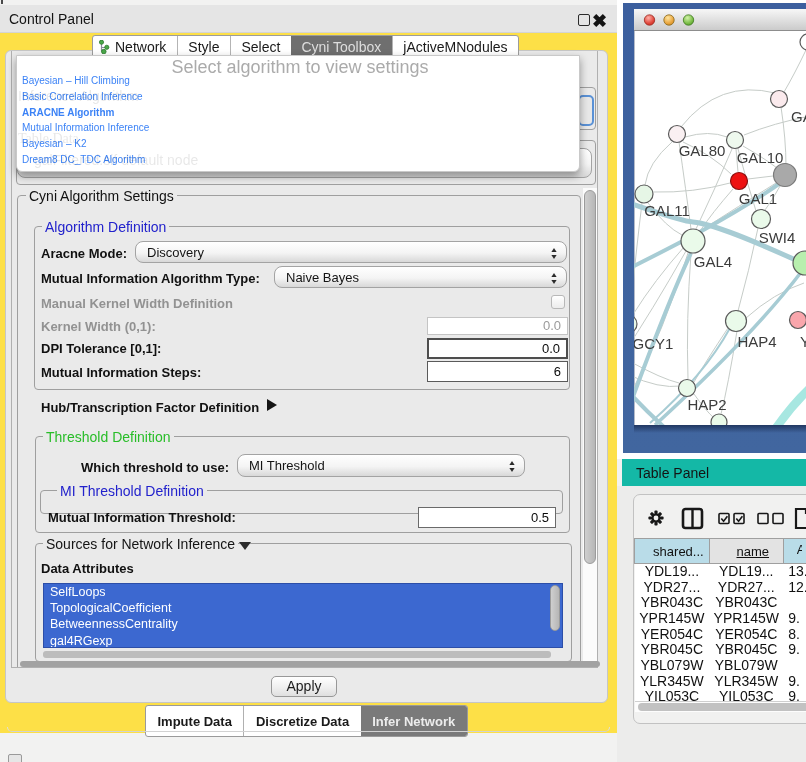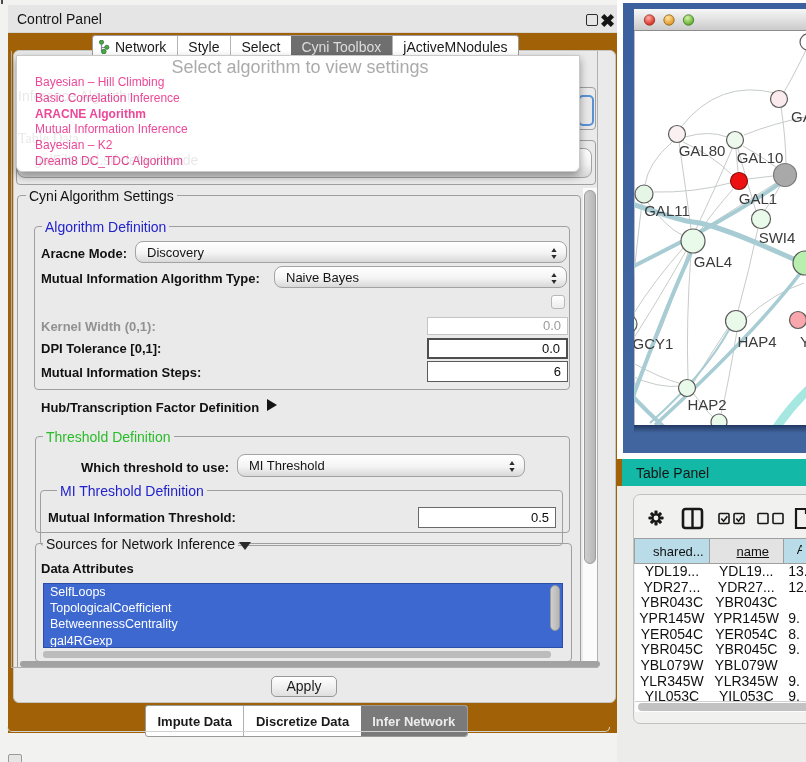--- a/index.html
+++ b/index.html
@@ -2,21 +2,21 @@
 <html><head>
 <meta charset="utf-8">
 <style>
 * { margin:0; padding:0; box-sizing:border-box; }
 html,body { width:806px; height:762px; }
 #page { position:relative; width:806px; height:762px; background:#f2f2f1; overflow:hidden;
   font-family:"Liberation Sans", sans-serif; color:#111; }
 .abs { position:absolute; }
 
 
-#cp { left:8px; top:5px; width:617px; height:728px; background:#a16207; }
+#cp { left:0; top:5px; width:617px; height:728px; background:#fde047; }
 #cphead { left:0; top:0; width:617px; height:28px; background:#e5e5e5; border-bottom:1px solid #d4d4d4; }
 #cphead .t { position:absolute; left:9px; top:6px; font-size:14px; color:#141414; }
 #cpfloat { left:578px; top:9px; width:12px; height:12px; border:1.5px solid #2b2b2b; border-radius:2px; }
 #cpclose { left:592px; top:5px; font-size:18px; font-weight:bold; color:#141414; }
 
 
 #tabstrip { left:92px; top:35px; height:23px; display:flex; border:1px solid #9c9c9c; border-radius:3px; background:#fff; font-size:14px; overflow:hidden; }
 #tabstrip .tab { display:flex; align-items:center; padding:0 10.5px; color:#1a1a1a; border-left:1px solid #b4b4b4; white-space:nowrap; }
 #tabstrip .tab.first { border-left:none; padding-left:6px; }
 #tabstrip .tab.sel { background:#6f6f6f; color:#dedede; border-left:none; }
@@ -32,21 +32,21 @@
 .combo { position:absolute; border:1px solid #a3a3a3; border-radius:8px; background:linear-gradient(#ffffff,#f4f4f4 55%,#d8d8d8); font-size:13px; }
 .combo .cv { position:absolute; left:11px; top:3px; color:#141414; }
 .combo .ar { position:absolute; right:9px; top:5.5px; width:6px; height:11px; }
 .inp { position:absolute; background:#fff; font-size:13px; text-align:right; padding-right:6px; }
 .tri-r { position:absolute; width:0; height:0; border-top:6.5px solid transparent; border-bottom:6.5px solid transparent; border-left:10px solid #141414; }
 .tri-d { position:absolute; width:0; height:0; border-left:6px solid transparent; border-right:6px solid transparent; border-top:8px solid #2b2b2b; }
 
 
 #dd { left:16px; top:55px; width:564px; height:117px; background:#ffffff; border:1px solid #c9c9c9; border-radius:0 0 6px 6px;
  box-shadow:0 4px 9px rgba(0,0,0,0.38); z-index:50; }
-#dd .it { position:absolute; left:18px; font-size:12px; color:#ec4899; white-space:nowrap; }
+#dd .it { position:absolute; left:5px; font-size:10px; color:#3b82f6; white-space:nowrap; }
 
 
 .vsb { position:absolute; background:#fbfbfb; }
 .vthumb { position:absolute; background:linear-gradient(90deg,#cfcfcf,#b6b6b6); border:1px solid #9b9b9b; border-radius:6px; }
 .hbar { position:absolute; background:#a2a2a2; border-radius:3px; }
 
 
 #attrlist { position:absolute; background:#3c68d0; border:1px solid #2c4ea8; color:#fff; font-size:12.5px; overflow:hidden; }
 #attrlist div { padding-left:6px; height:16.2px; line-height:16.2px; }
 
@@ -115,20 +115,21 @@
 
       <div class="lbl" style="left:29px;top:83px;">Mutual Information Algorithm Type:</div>
       <div class="combo" style="left:262px;top:78px;width:293px;height:22px;">
         <div class="cv">Naive Bayes</div>
         <svg class="ar" viewBox="0 0 6 11">
             <path d="M3 0 L5.6 4 H0.4 Z" fill="#2a2a2a"></path>
             <path d="M3 11 L5.6 7 H0.4 Z" fill="#2a2a2a"></path>
           </svg>
       </div>
 
+      <div class="lbl lblgray" style="left:29px;top:108px;">Manual Kernel Width Definition</div>
       <div class="abs" style="left:539px;top:107px;width:14px;height:14px;border:1px solid #b8b8b8;border-radius:3px;background:linear-gradient(#fff,#ececec);"></div>
 
       <div class="lbl lblgray" style="left:29px;top:131px;">Kernel Width (0,1):</div>
       <div class="inp" style="left:415px;top:129px;width:141px;height:18px;border:1px solid #c4c4c4;color:#9b9b9b;line-height:16px;">0.0</div>
 
       <div class="lbl" style="left:29px;top:153px;">DPI Tolerance [0,1]:</div>
       <div class="inp" style="left:415px;top:150px;width:141px;height:21px;border:2px solid #4e4e4e;color:#0a0a0a;line-height:17px;">0.0</div>
 
       <div class="lbl" style="left:29px;top:177px;">Mutual Information Steps:</div>
       <div class="inp" style="left:415px;top:173px;width:141px;height:21px;border:1px solid #5a5a5a;color:#0a0a0a;line-height:19px;">6</div>
@@ -141,21 +142,21 @@
       </div>
       <div class="lbl" style="left:69px;top:272px;">Which threshold to use:</div>
       <div class="combo" style="left:225px;top:266px;width:288px;height:23px;">
         <div class="cv">MI Threshold</div>
         <svg class="ar" viewBox="0 0 6 11">
             <path d="M3 0 L5.6 4 H0.4 Z" fill="#2a2a2a"></path>
             <path d="M3 11 L5.6 7 H0.4 Z" fill="#2a2a2a"></path>
           </svg>
       </div>
 
-      <div class="grp" style="left:28px;top:302px;width:523px;height:56px;">
+      <div class="grp" style="left:28px;top:302px;width:523px;height:24px;">
         <div class="grptitle" style="left:16px;color:#2222cc;">MI Threshold Definition</div>
       </div>
       <div class="lbl" style="left:36px;top:322px;">Mutual Information Threshold:</div>
       <div class="inp" style="left:406px;top:319px;width:138px;height:21px;border:1px solid #6a6a6a;color:#0a0a0a;line-height:19px;">0.5</div>
 
       <div class="grp" style="left:23px;top:355px;width:537px;height:119px;">
         <div class="grptitle" style="left:7px;font-weight:normal;color:#141414;">Sources for Network Inference</div>
       </div>
       <div class="tri-d" style="left:227px;top:354px;"></div>
       <div class="lbl" style="left:29px;top:373px;">Data Attributes</div>

